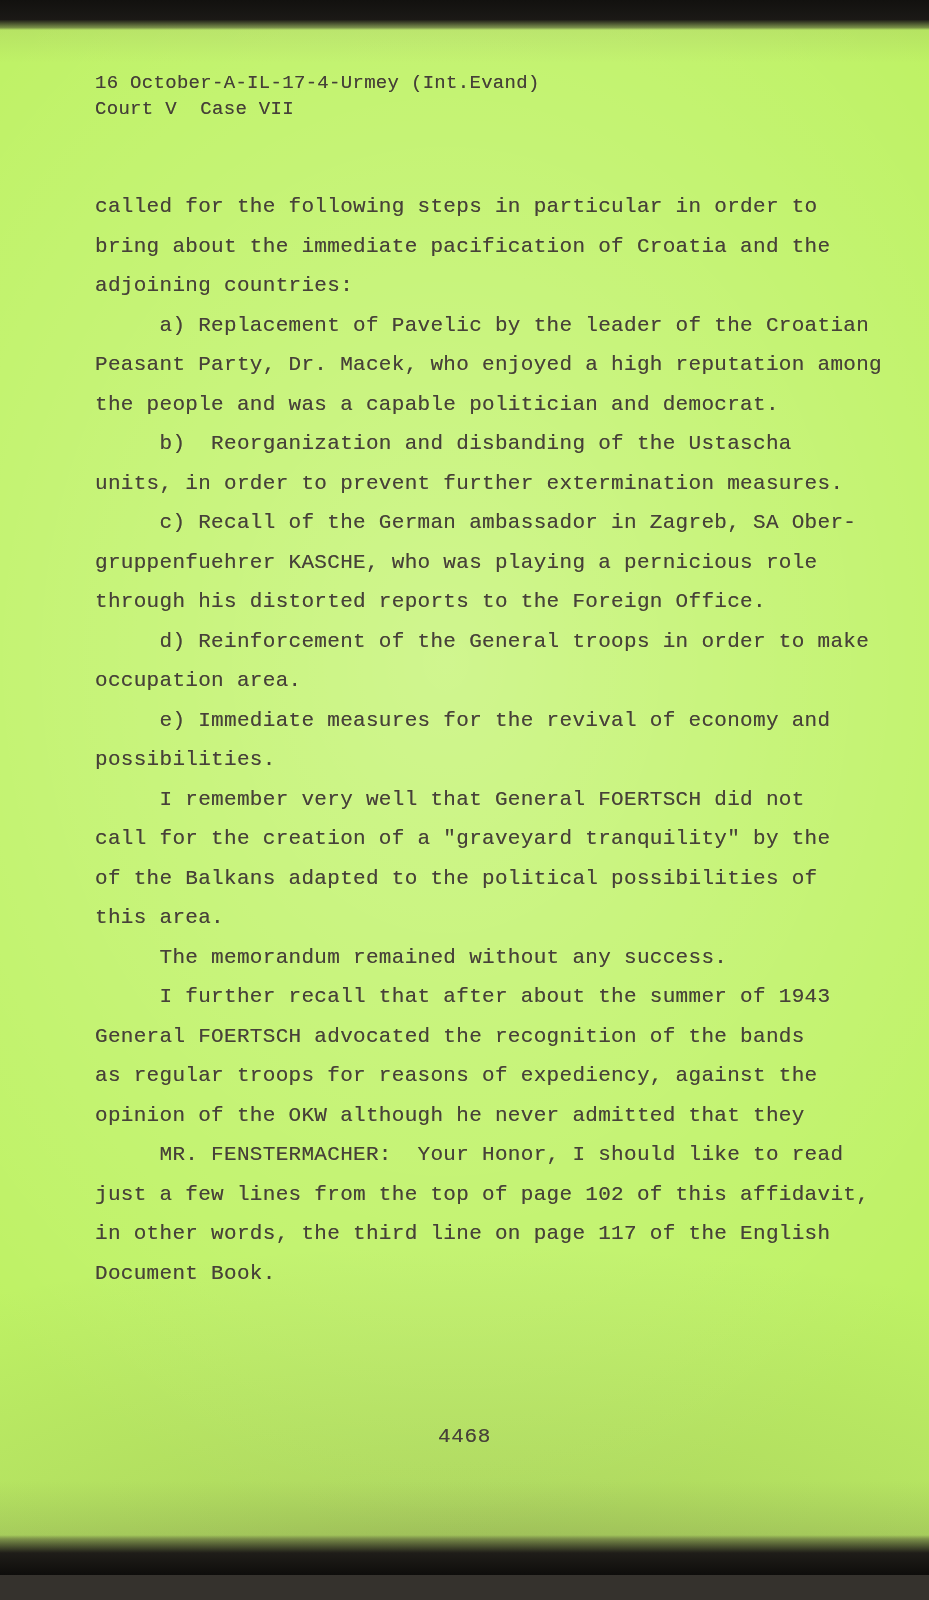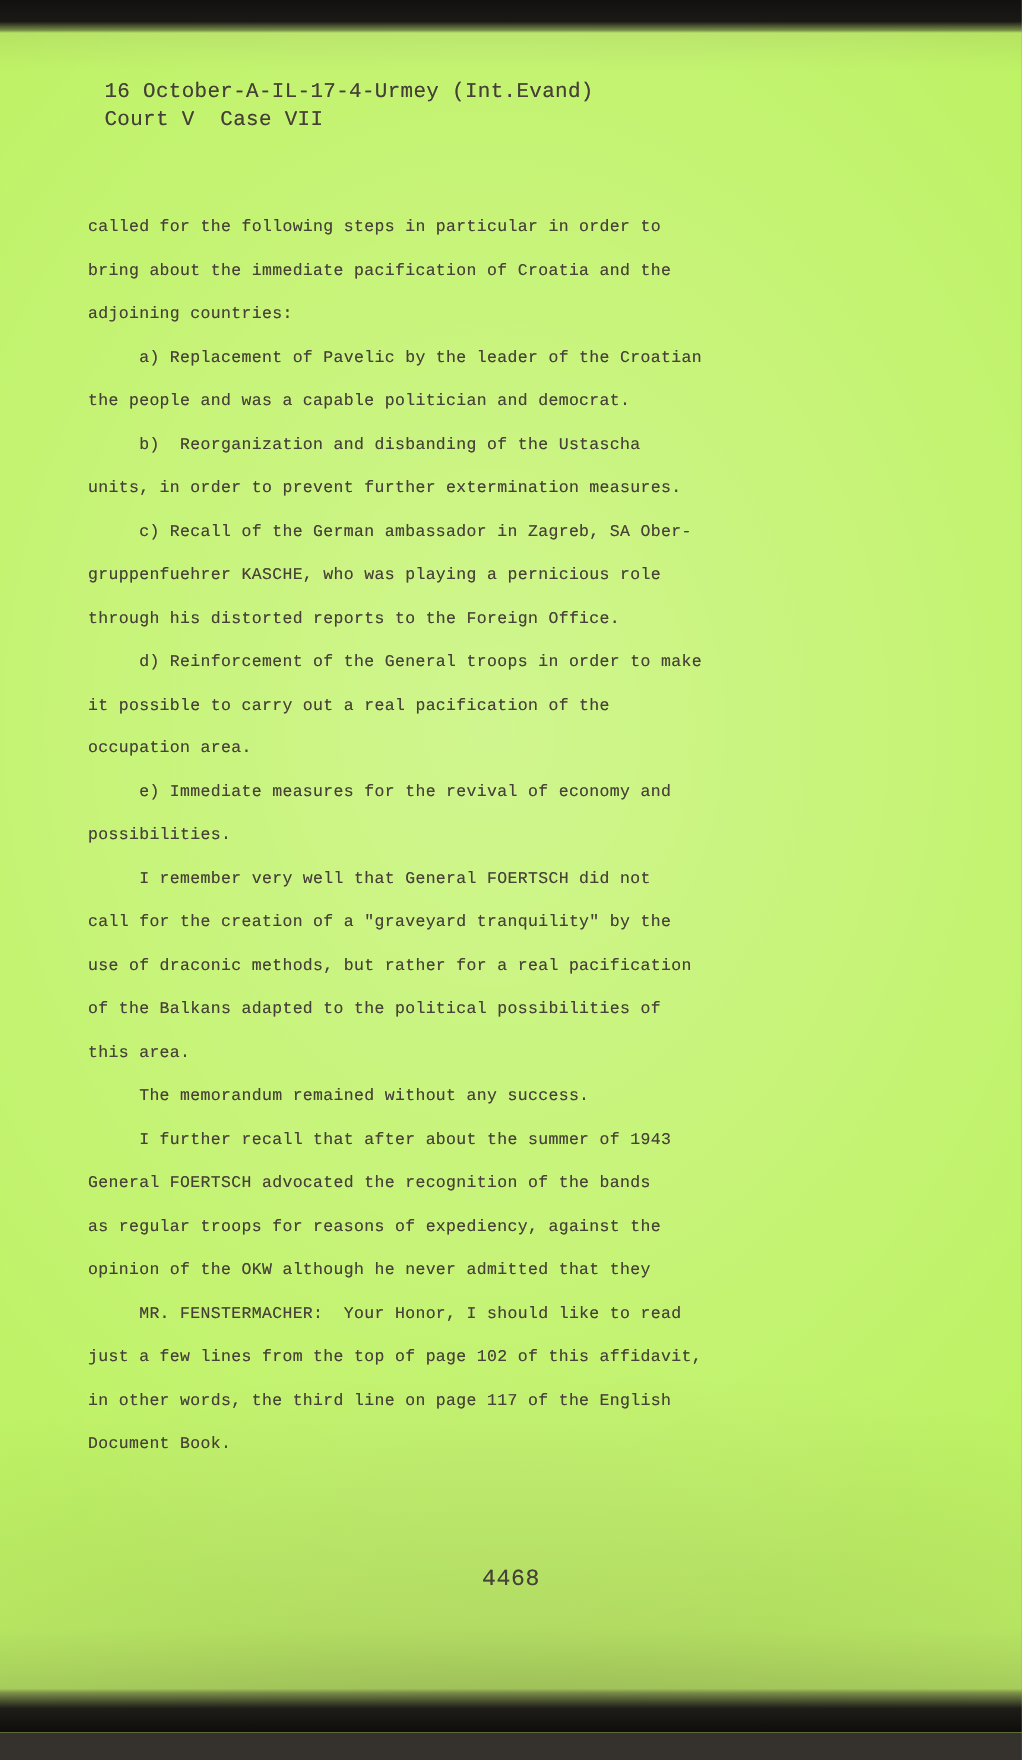--- a/index.html
+++ b/index.html
@@ -46,23 +46,23 @@
     color: #453f38;
     letter-spacing: 0.3px;
   }
   .header .hline {
     white-space: pre;
     text-shadow: 0 0 0.5px rgba(62,52,42,0.55);
   }
   .body-text {
     position: absolute;
     top: 187px;
-    left: 80px;
+    left: 95px;
     width: 790px;
-    font-size: 15px;
+    font-size: 21px;
     line-height: 39.5px;
     color: #474139;
     letter-spacing: 0.3px;
   }
   .body-text .line {
     white-space: pre;
     text-shadow: 0 0 0.5px rgba(62,52,42,0.5);
   }
   .page-number {
     position: absolute;
@@ -88,34 +88,33 @@
   <div class="header">
     <div class="hline">16 October-A-IL-17-4-Urmey (Int.Evand)</div>
     <div class="hline">Court V  Case VII</div>
   </div>
 
   <div class="body-text">
       <div class="line">called for the following steps in particular in order to</div>
       <div class="line">bring about the immediate pacification of Croatia and the</div>
       <div class="line">adjoining countries:</div>
       <div class="line">     a) Replacement of Pavelic by the leader of the Croatian</div>
+      <div class="line">Peasant Party, Dr. Macek, who enjoyed a high reputation among</div>
       <div class="line">the people and was a capable politician and democrat.</div>
       <div class="line">     b)  Reorganization and disbanding of the Ustascha</div>
       <div class="line">units, in order to prevent further extermination measures.</div>
       <div class="line">     c) Recall of the German ambassador in Zagreb, SA Ober-</div>
       <div class="line">gruppenfuehrer KASCHE, who was playing a pernicious role</div>
       <div class="line">through his distorted reports to the Foreign Office.</div>
       <div class="line">     d) Reinforcement of the General troops in order to make</div>
-      <div class="line">it possible to carry out a real pacification of the</div>
       <div class="line">occupation area.</div>
       <div class="line">     e) Immediate measures for the revival of economy and</div>
       <div class="line">possibilities.</div>
       <div class="line">     I remember very well that General FOERTSCH did not</div>
       <div class="line">call for the creation of a "graveyard tranquility" by the</div>
-      <div class="line">use of draconic methods, but rather for a real pacification</div>
       <div class="line">of the Balkans adapted to the political possibilities of</div>
       <div class="line">this area.</div>
       <div class="line">     The memorandum remained without any success.</div>
       <div class="line">     I further recall that after about the summer of 1943</div>
       <div class="line">General FOERTSCH advocated the recognition of the bands</div>
       <div class="line">as regular troops for reasons of expediency, against the</div>
       <div class="line">opinion of the OKW although he never admitted that they</div>
       <div class="line">     MR. FENSTERMACHER:  Your Honor, I should like to read</div>
       <div class="line">just a few lines from the top of page 102 of this affidavit,</div>
       <div class="line">in other words, the third line on page 117 of the English</div>

